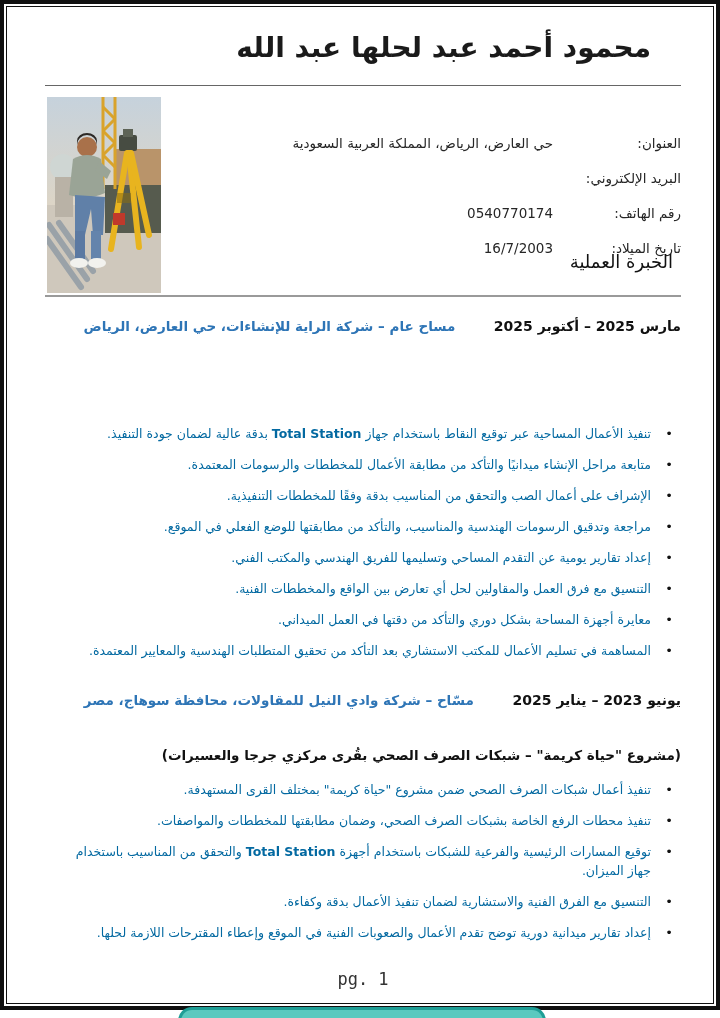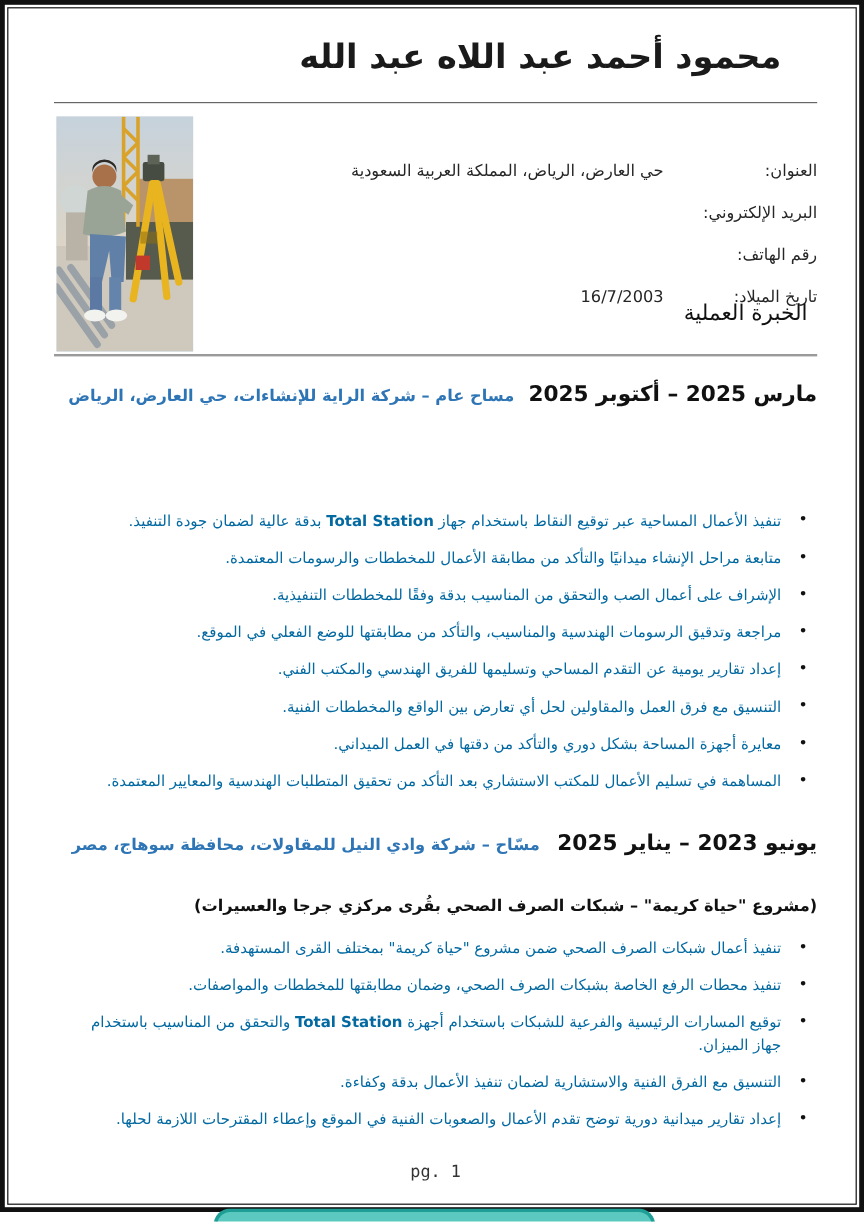--- a/index.html
+++ b/index.html
@@ -27,51 +27,51 @@
   .contact-label{width:128px;text-align:right;color:#262626;}
   .contact-value{flex:1;text-align:right;padding-left:120px;color:#262626;}
   .contact-value a{color:#0563C1;text-decoration:underline;font-size:13px;}
 
   .exp-heading{top:244px;direction:rtl;text-align:right;padding-right:8px;
     font-size:18px;font-weight:400;color:#111;}
 
   .job-header{direction:rtl;display:flex;align-items:baseline;}
   .job-header.j1{top:311px;}
   .job-header.j2{top:685px;}
-  .job-dates{font-size:18px;font-weight:bold;white-space:nowrap;color:#111;}
+  .job-dates{font-size:14px;font-weight:bold;white-space:nowrap;color:#111;}
   .job-title{flex:1;text-align:center;font-size:13.5px;font-weight:bold;color:#2E75B6;}
 
   .project{direction:rtl;text-align:right;font-size:13.5px;font-weight:bold;
     line-height:23px;color:#111;}
   .project.p1{top:360px;}
   .project.p2{top:737px;}
 
   ul.bullets{direction:rtl;list-style:none;margin:0;padding:0 0 0 10px;}
   ul.bullets.b1{top:417px;}
   ul.bullets.b2{top:773px;}
   ul.bullets li{position:relative;padding-right:30px;margin-bottom:12px;
     font-size:12.5px;line-height:19px;color:#0369a1;text-align:right;}
   ul.bullets li::before{content:"•";position:absolute;right:8px;top:0;
     font-size:13px;color:#111;}
   ul.bullets li b{font-weight:bold;}
 
-  .footer-pg{top:962px;text-align:center;font-size:14px;color:#333;
+  .footer-pg{top:962px;text-align:center;font-size:17px;color:#333;
     font-family:"DejaVu Sans Mono","Liberation Mono",monospace;}
 
   .bottom-pill{position:absolute;left:178px;top:1007px;width:368px;height:16px;
     background:#5BC9BF;border:3px solid #1F9E96;border-bottom:none;
     border-radius:14px 14px 0 0;box-sizing:border-box;}
 </style>
 </head>
 <body>
 
 <div class="page">
   <div class="page-inner">
 
-    <div class="abs cv-name">محمود أحمد عبد اللاه عبد الله</div>
+    <div class="abs cv-name">محمود أحمد عبد لحلها عبد الله</div>
     <div class="abs rule-name"></div>
 
     <div class="photo-box">
       <svg width="114" height="196" viewBox="0 0 114 196" xmlns="http://www.w3.org/2000/svg">
         <defs>
           <linearGradient id="sky" x1="0" y1="0" x2="0" y2="1">
             <stop offset="0" stop-color="#c6d2dc"></stop>
             <stop offset="1" stop-color="#ddd5c6"></stop>
           </linearGradient>
         </defs>
@@ -124,20 +124,21 @@
     <div class="abs contact">
       <div class="contact-row">
         <span class="contact-label">العنوان:</span>
         <span class="contact-value">حي العارض، الرياض، المملكة العربية السعودية</span>
       </div>
       <div class="contact-row">
         <span class="contact-label">البريد الإلكتروني:</span>
       </div>
       <div class="contact-row">
         <span class="contact-label">رقم الهاتف:</span>
+        <span class="contact-value" dir="ltr" style="text-align:right;">0540770174</span>
       </div>
       <div class="contact-row">
         <span class="contact-label">تاريخ الميلاد:</span>
         <span class="contact-value" dir="ltr" style="text-align:right;">16/7/2003</span>
       </div>
     </div>
 
     <div class="abs exp-heading">الخبرة العملية</div>
     <div class="abs rule-exp"></div>
 

